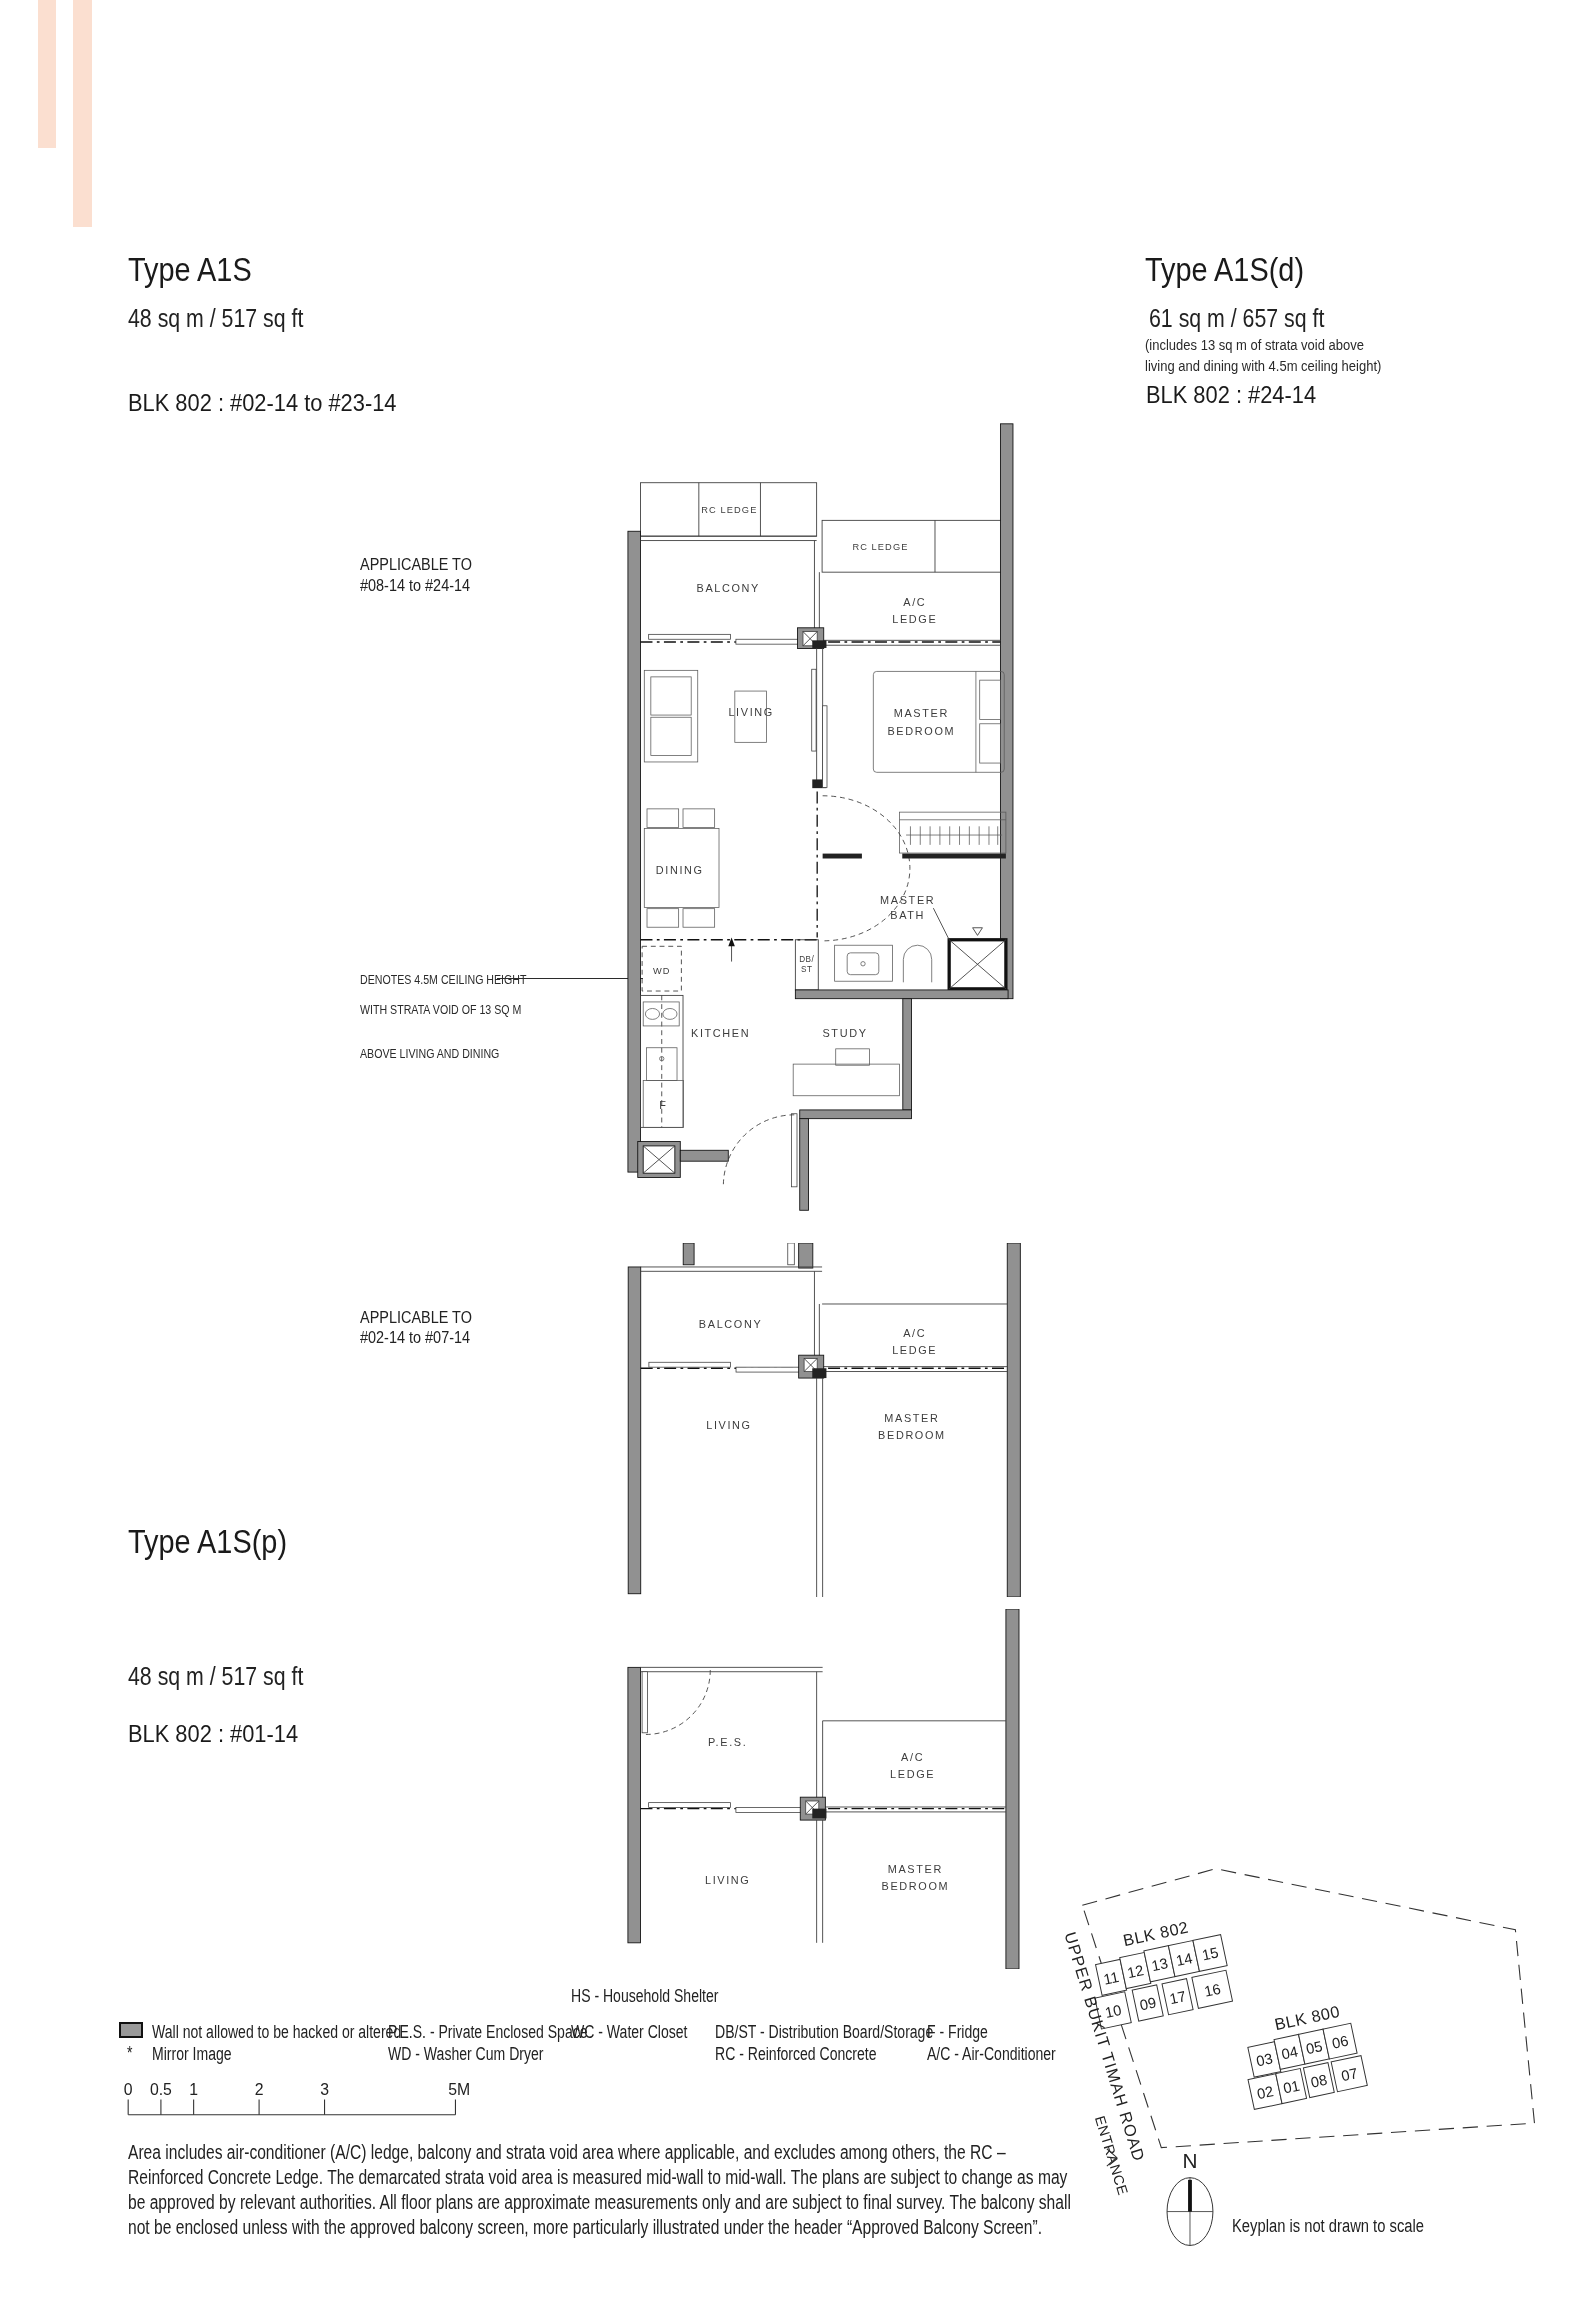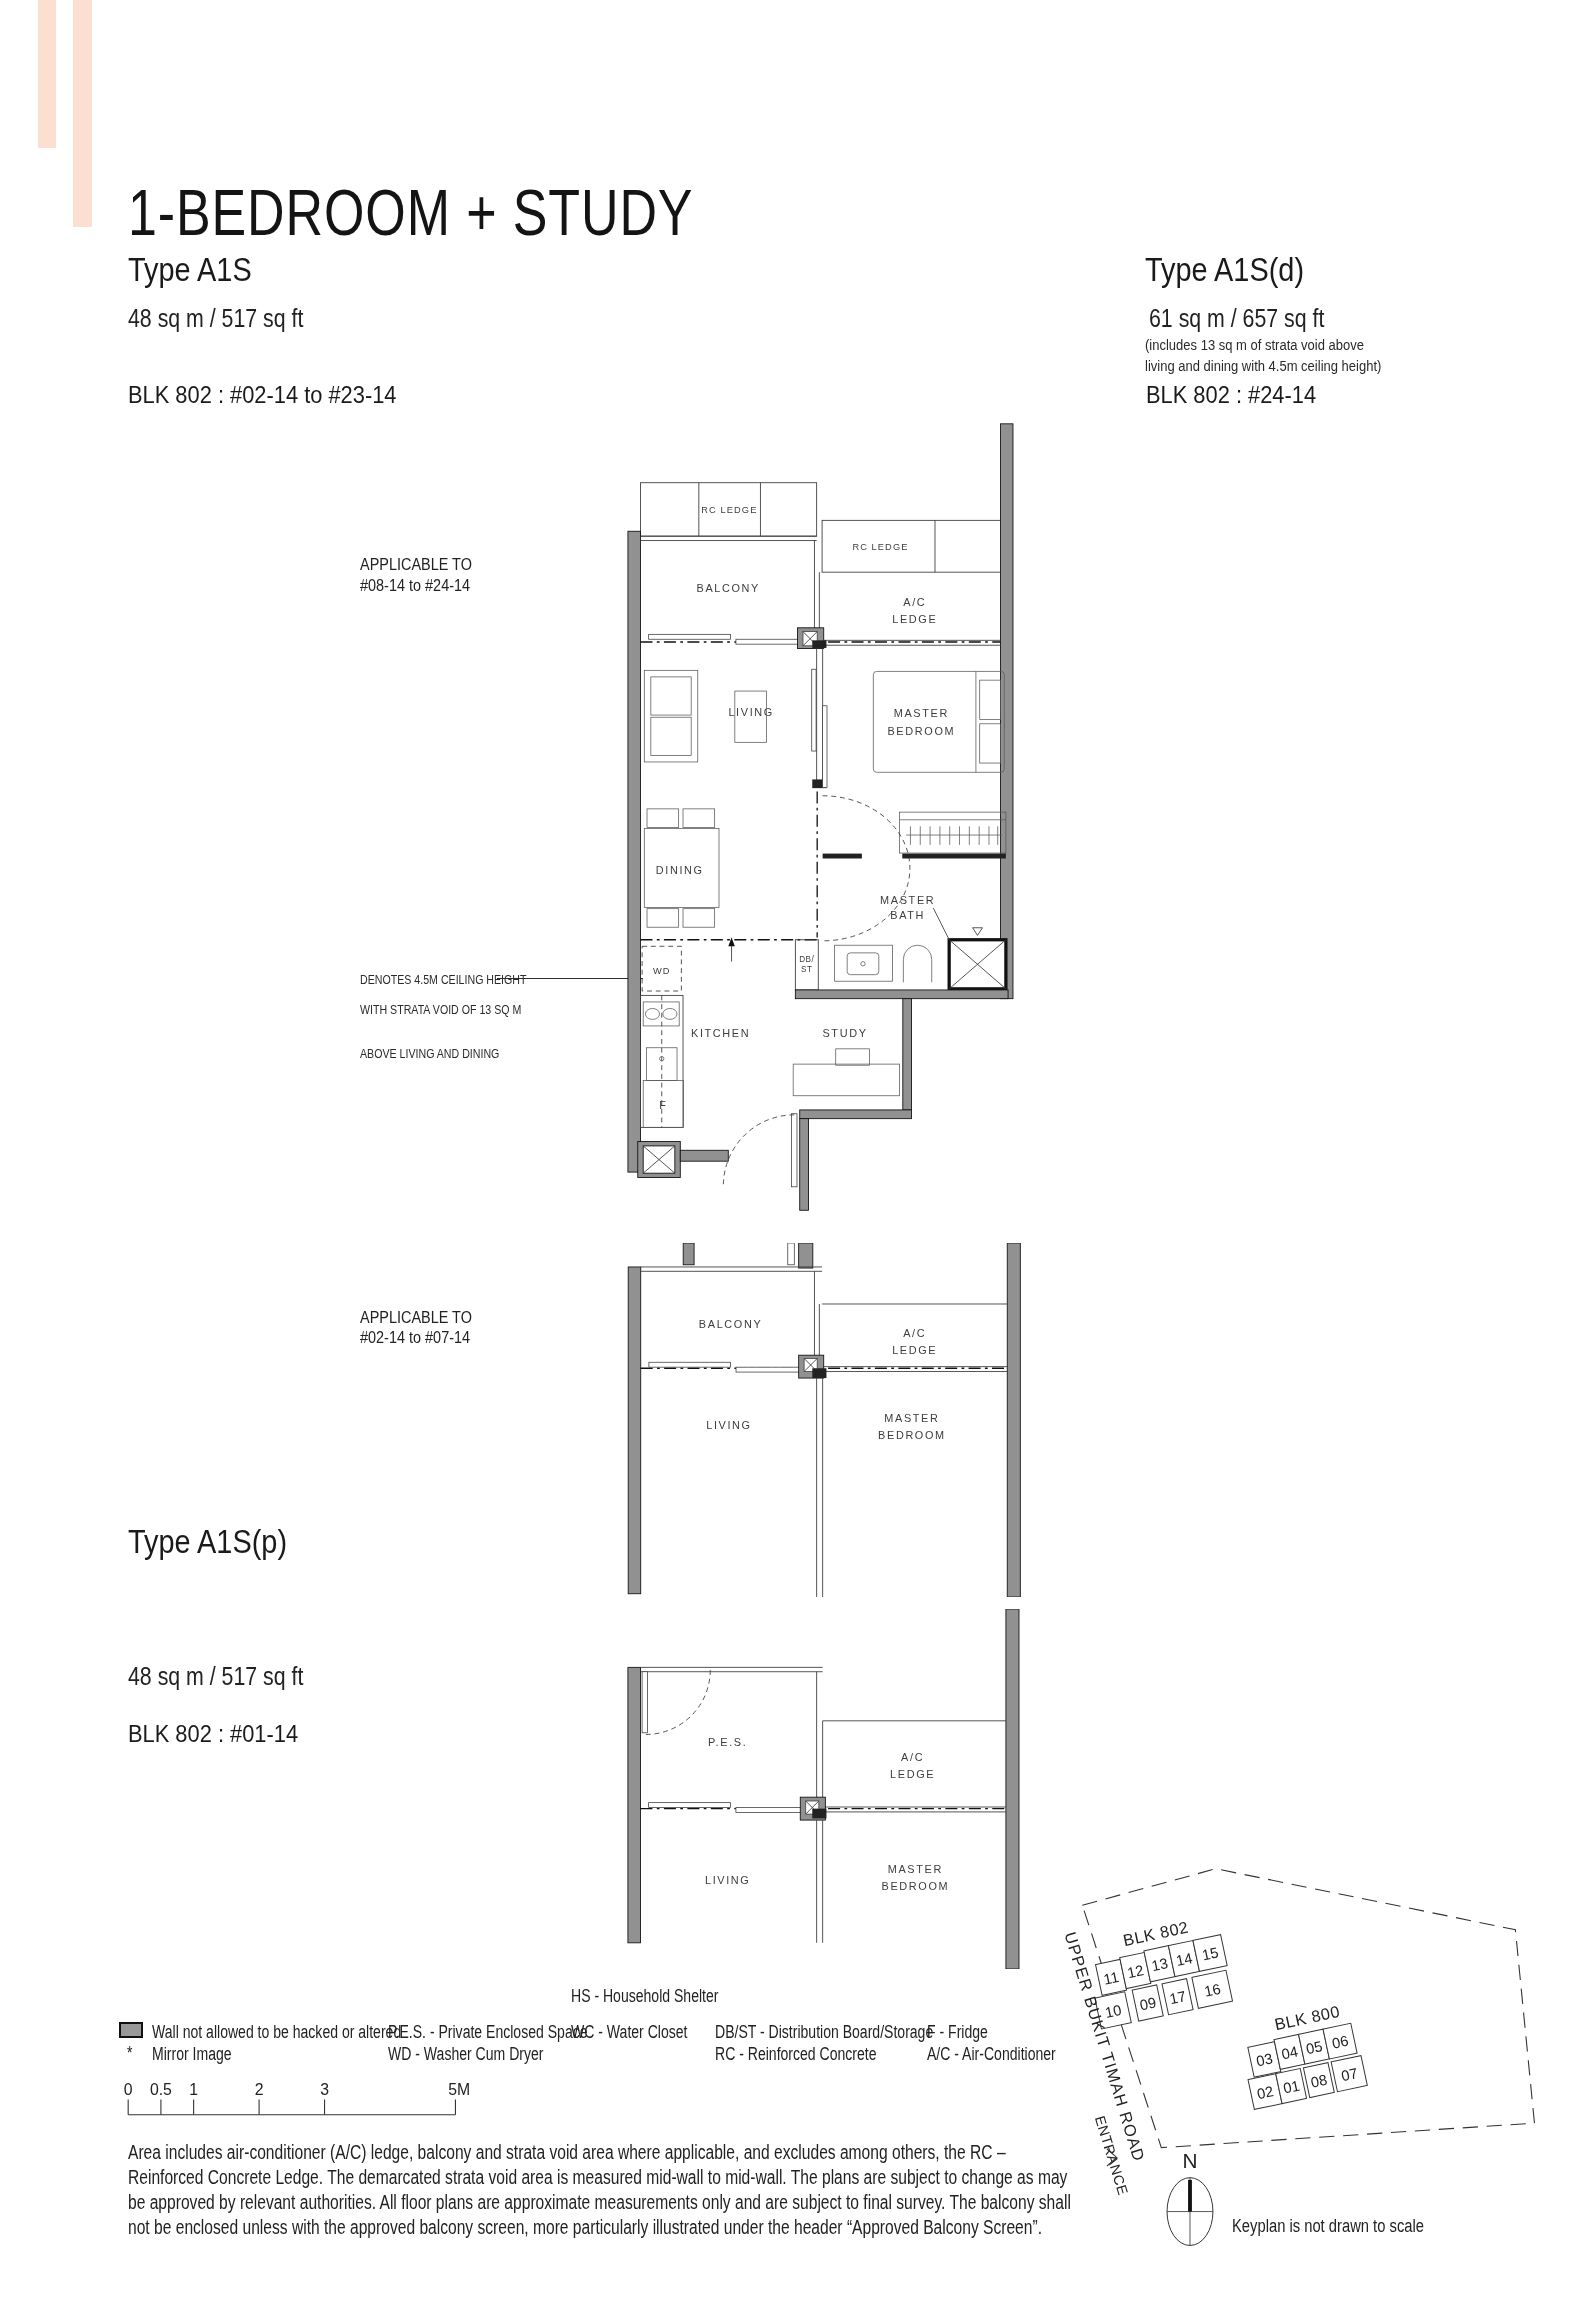--- a/index.html
+++ b/index.html
@@ -36,25 +36,24 @@
   .kt{font-size:30px;letter-spacing:1px;fill:#222;}
 </style>
 </head>
 <body>
 
 <div class="page">
 
   <div class="abs bar" style="left:38px;top:0;width:18px;height:148px"></div>
   <div class="abs bar" style="left:73px;top:0;width:19px;height:227px"></div>
 
-  <div class="abs" style="left:128px;top:180px"><span class="cond t-title">1-BEDROOM + STUDY</span></div>
 
   <div class="abs" style="left:128px;top:252px"><span class="cond t-type">Type A1S</span></div>
   <div class="abs" style="left:128px;top:305px"><span class="cond t-area">48 sq m / 517 sq ft</span></div>
-  <div class="abs" style="left:128px;top:384px"><span class="cond t-blk">BLK 802 : #02-14 to #23-14</span></div>
+  <div class="abs" style="left:128px;top:392px"><span class="cond t-blk">BLK 802 : #02-14 to #23-14</span></div>
 
   <div class="abs" style="left:1145px;top:252px"><span class="cond t-type">Type A1S(d)</span></div>
   <div class="abs" style="left:1149px;top:305px"><span class="cond t-area">61 sq m / 657 sq ft</span></div>
   <div class="abs" style="left:1145px;top:337px"><span class="cond t-note">(includes 13 sq m of strata void above</span></div>
   <div class="abs" style="left:1145px;top:358px"><span class="cond t-note">living and dining with 4.5m ceiling height)</span></div>
   <div class="abs" style="left:1146px;top:384px"><span class="cond t-blk">BLK 802 : #24-14</span></div>
 
   <div class="abs" style="left:360px;top:556px"><span class="cond t-app">APPLICABLE TO</span></div>
   <div class="abs" style="left:360px;top:577px"><span class="cond t-app">#08-14 to #24-14</span></div>
 

